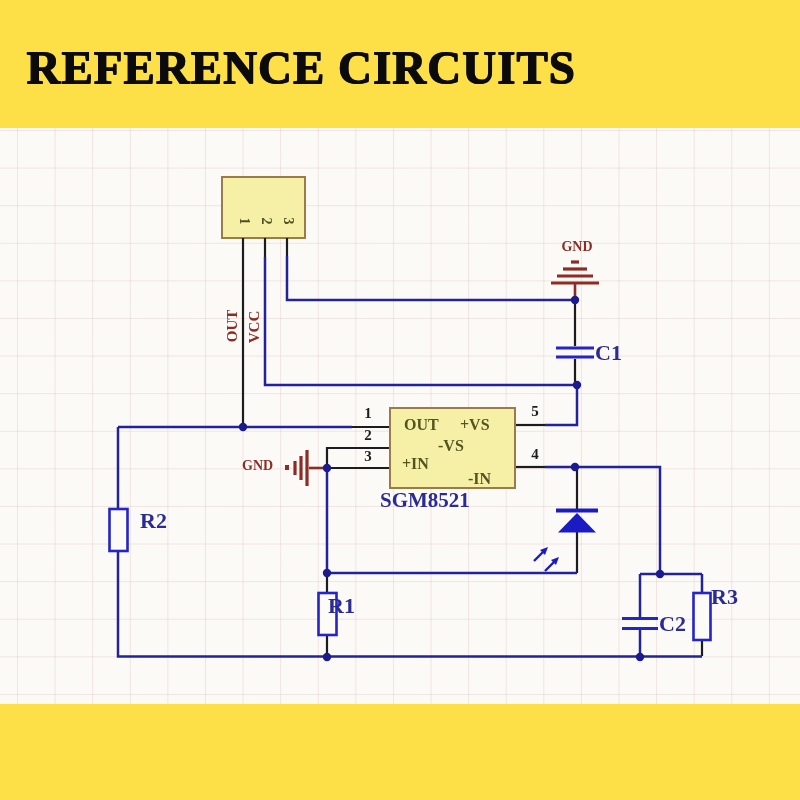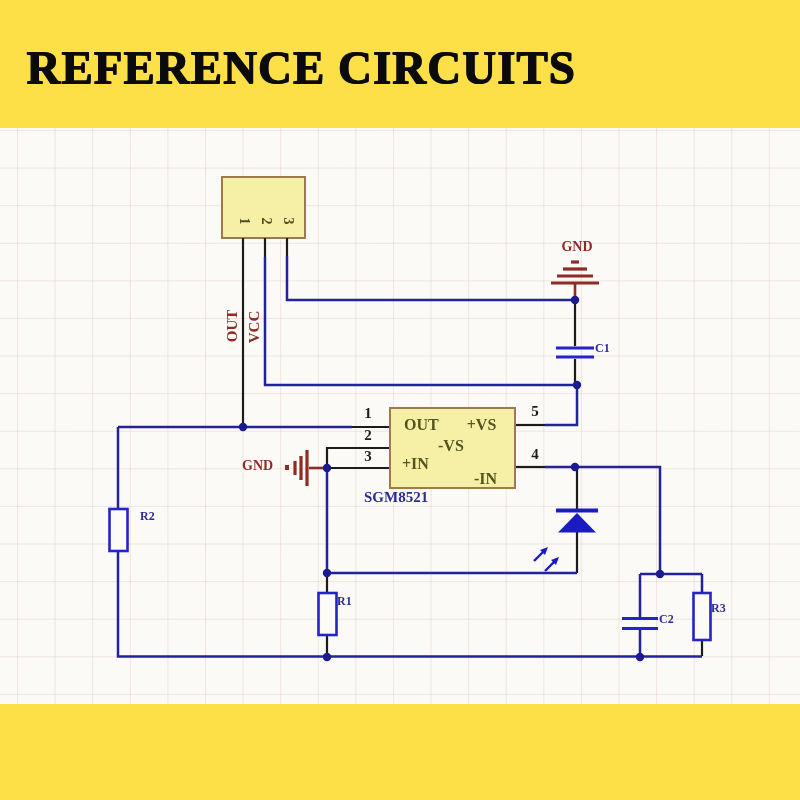--- a/index.html
+++ b/index.html
@@ -19,28 +19,28 @@
     position:absolute;left:0;top:128px;width:800px;height:576px;
     background-color:#fcfaf6;
     background-image:
       linear-gradient(to right, rgba(210,180,180,0.30) 1px, transparent 1px),
       linear-gradient(to bottom, rgba(210,180,180,0.30) 1px, transparent 1px);
     background-size:37.6px 37.6px;
     background-position:17px 2px;
   }
   svg.circuit{position:absolute;left:0;top:128px;}
   .lbl{position:absolute;white-space:nowrap;line-height:1;}
-  .navy{color:#2b2b94;font-weight:700;font-size:12px;}
+  .navy{color:#2b2b94;font-weight:700;font-size:22px;}
   .red{color:#8e2b25;font-weight:700;font-size:14px;}
   .olive{color:#54541f;font-weight:700;font-size:16px;}
   .pinnum{color:#1c1c1c;font-weight:700;font-size:15px;transform:translateX(-50%);}
   .cx{transform:translateX(-50%);}
   .rot-ccw{transform:translate(-50%,-50%) rotate(-90deg);transform-origin:center;}
   .rot-cw{transform:translate(-50%,-50%) rotate(90deg);transform-origin:center;font-size:14px;color:#4f4f23;font-weight:700;}
-  .alignr{text-align:center;}
+  .alignr{text-align:left;}
 </style>
 </head>
 <body>
 
 <div class="page">
 
   <div class="title">REFERENCE CIRCUITS</div>
 
   <div class="schematic"></div>
 
@@ -146,30 +146,30 @@
   <div class="lbl rot-cw" style="left:288px;top:221px;">3</div>
 
   <div class="lbl red rot-ccw" style="left:232px;top:326px;font-size:15px;">OUT</div>
   <div class="lbl red rot-ccw" style="left:254px;top:327px;font-size:15px;">VCC</div>
 
   <div class="lbl red cx" style="left:577px;top:240px;">GND</div>
   <div class="lbl red" style="left:242px;top:459px;">GND</div>
 
   <div class="lbl navy" style="left:595px;top:342px;">C1</div>
   <div class="lbl navy" style="left:140px;top:510px;">R2</div>
-  <div class="lbl navy" style="left:337px;top:595px;">R1</div>
-  <div class="lbl navy" style="left:711px;top:602px;">R3</div>
+  <div class="lbl navy" style="left:328px;top:595px;">R1</div>
+  <div class="lbl navy" style="left:711px;top:586px;">R3</div>
   <div class="lbl navy" style="left:659px;top:613px;text-align:center;">C2</div>
 
   <div class="lbl olive" style="left:404px;top:417px;">OUT</div>
   <div class="lbl olive alignr" style="left:460px;top:417px;width:43px;">+VS</div>
   <div class="lbl olive" style="left:402px;top:438px;margin-left:36px;">-VS</div>
   <div class="lbl olive" style="left:402px;top:456px;">+IN</div>
   <div class="lbl olive alignr" style="left:468px;top:459px;width:35px;margin-top:12px;">-IN</div>
-  <div class="lbl navy" style="left:364px;top:490px;font-size:15px;">SGM8521</div>
+  <div class="lbl navy" style="left:380px;top:490px;font-size:21px;">SGM8521</div>
 
   <div class="lbl pinnum" style="left:368px;top:406px;">1</div>
   <div class="lbl pinnum" style="left:368px;top:428px;">2</div>
   <div class="lbl pinnum" style="left:368px;top:449px;">3</div>
   <div class="lbl pinnum" style="left:535px;top:404px;">5</div>
   <div class="lbl pinnum" style="left:535px;top:447px;">4</div>
 
 </div>
 
 </body></html>

